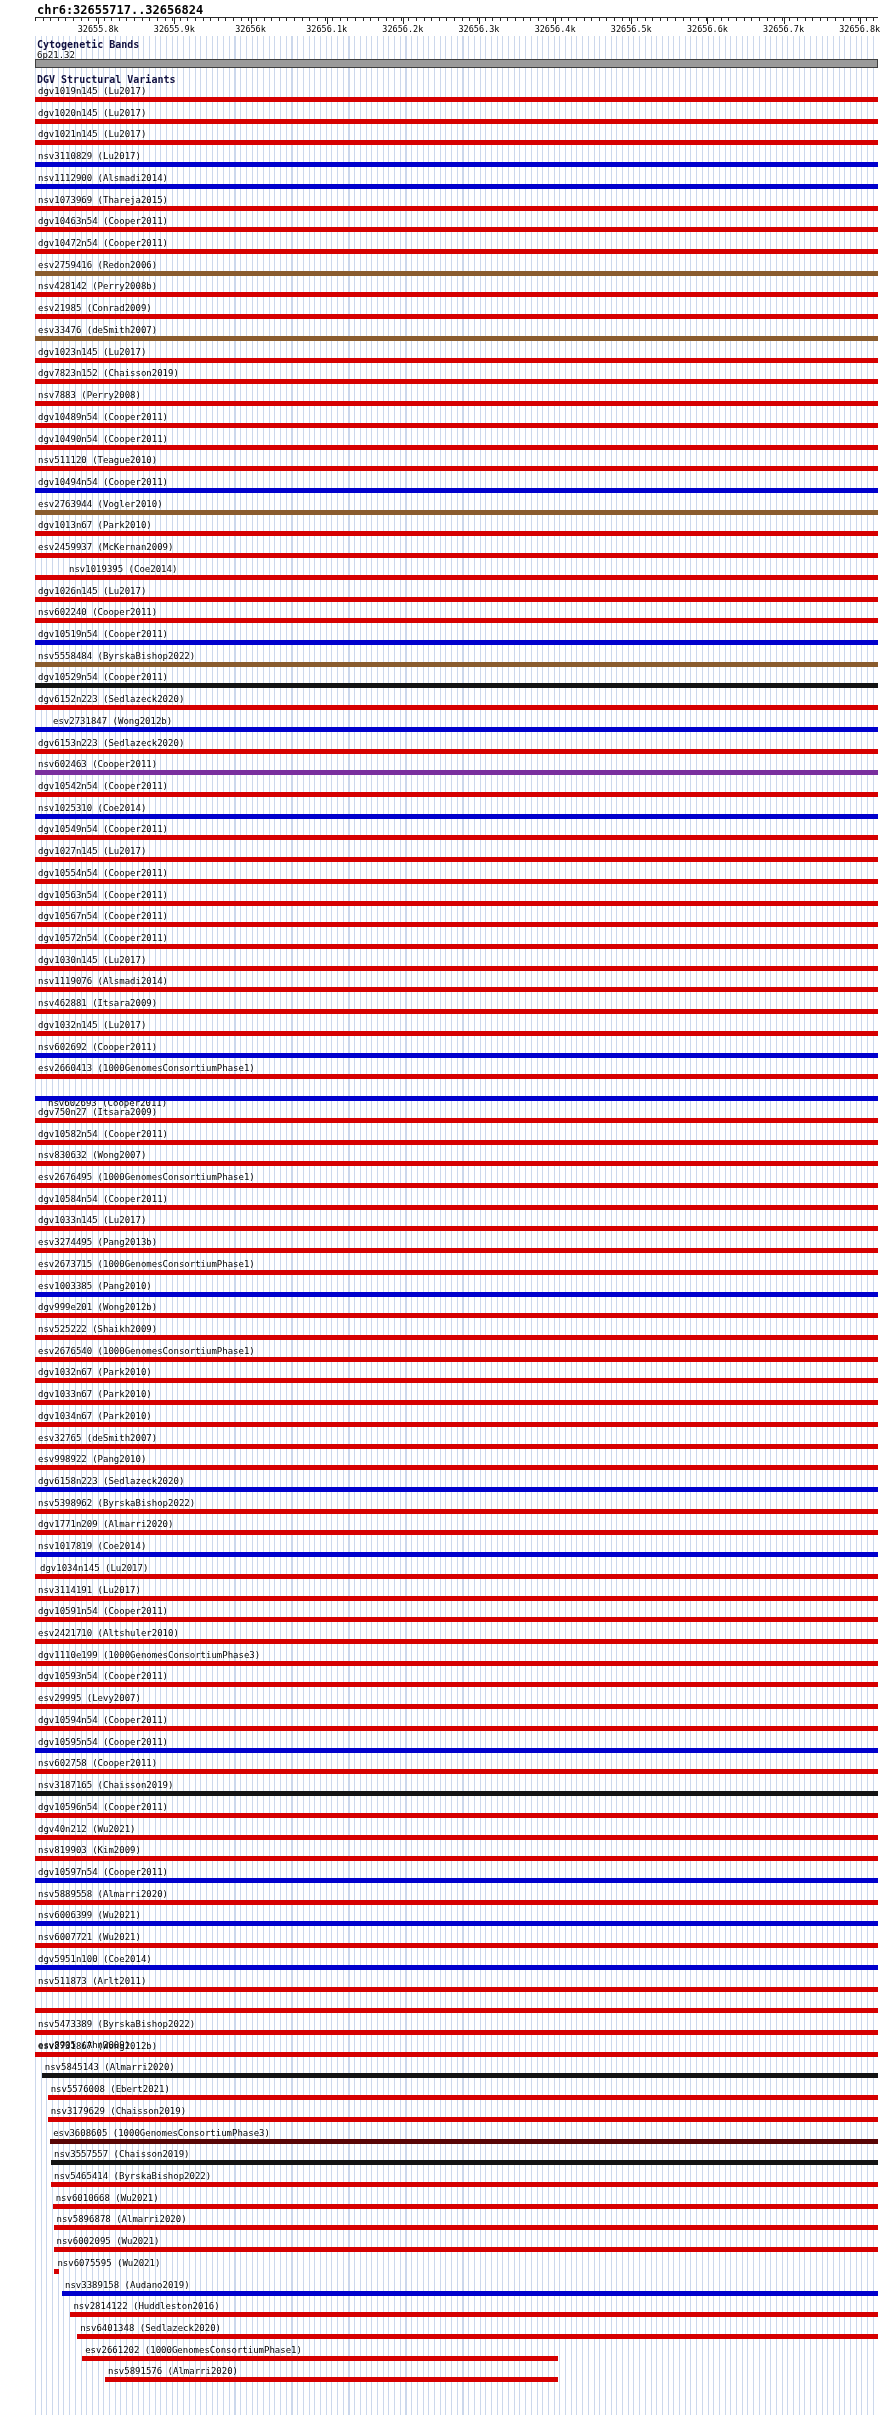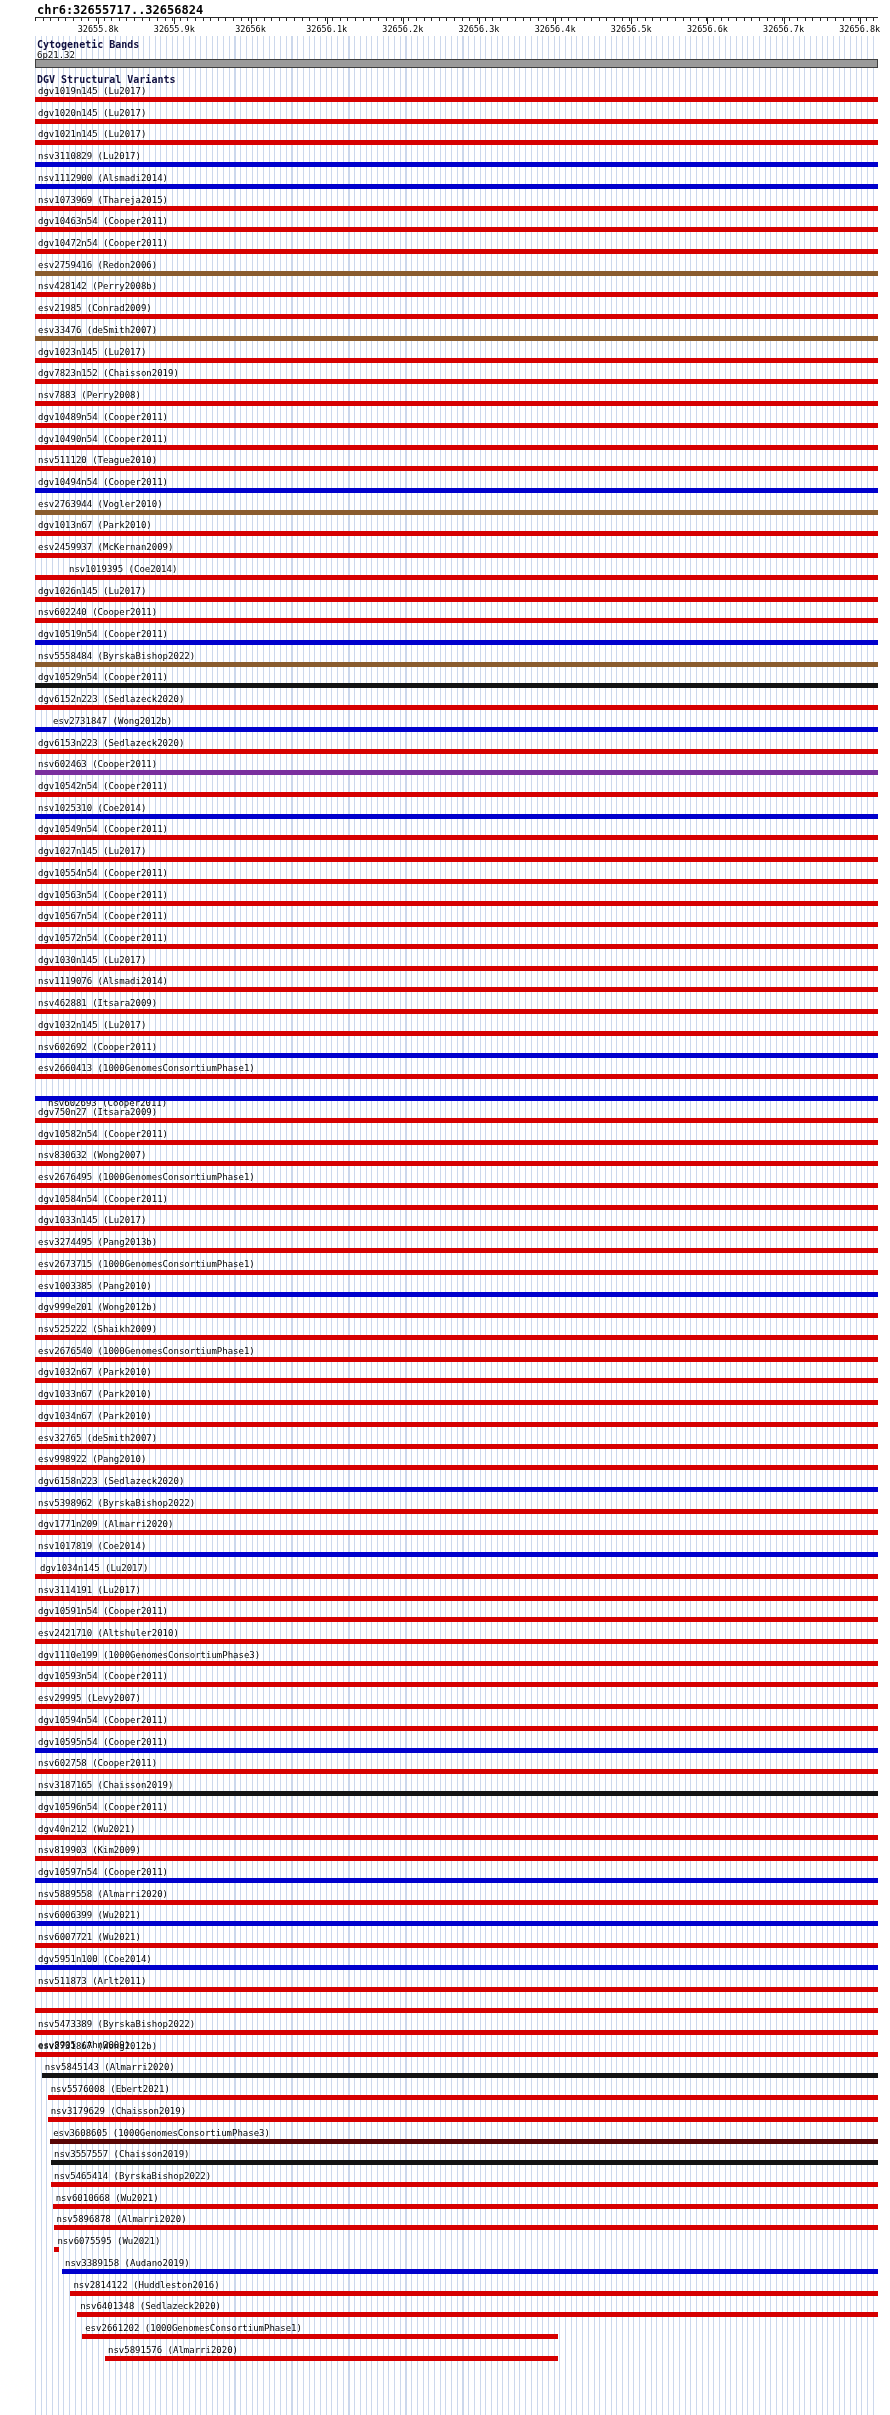--- a/index.html
+++ b/index.html
@@ -486,20 +486,24 @@
       </div>
       <div class="variant-row">
         <div class="variant-label" style="left: 20.703px;">nsv6010668 (Wu2021)</div>
         <div class="variant-bar" style="left: 17.703px; width: 825.297px; background: rgb(214, 0, 0);"></div>
       </div>
       <div class="variant-row">
         <div class="variant-label" style="left: 21.546px;">nsv5896878 (Almarri2020)</div>
         <div class="variant-bar" style="left: 18.546px; width: 824.454px; background: rgb(214, 0, 0);"></div>
       </div>
       <div class="variant-row">
+        <div class="variant-label" style="left: 21.546px;">nsv6002095 (Wu2021)</div>
+        <div class="variant-bar" style="left: 18.546px; width: 824.454px; background: rgb(214, 0, 0);"></div>
+      </div>
+      <div class="variant-row">
         <div class="variant-label" style="left: 22.389px;">nsv6075595 (Wu2021)</div>
         <div class="variant-bar" style="left: 19.389px; width: 4.215px; background: rgb(214, 0, 0);"></div>
       </div>
       <div class="variant-row">
         <div class="variant-label" style="left: 29.976px;">nsv3389158 (Audano2019)</div>
         <div class="variant-bar" style="left: 26.976px; width: 816.024px; background: rgb(0, 0, 205);"></div>
       </div>
       <div class="variant-row">
         <div class="variant-label" style="left: 38.406px;">nsv2814122 (Huddleston2016)</div>
         <div class="variant-bar" style="left: 35.406px; width: 807.594px; background: rgb(214, 0, 0);"></div>

